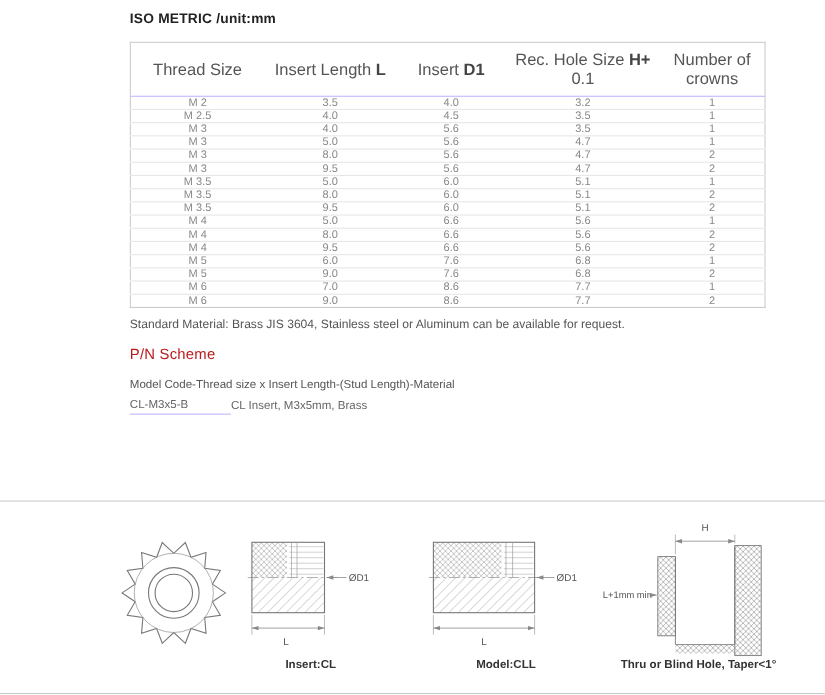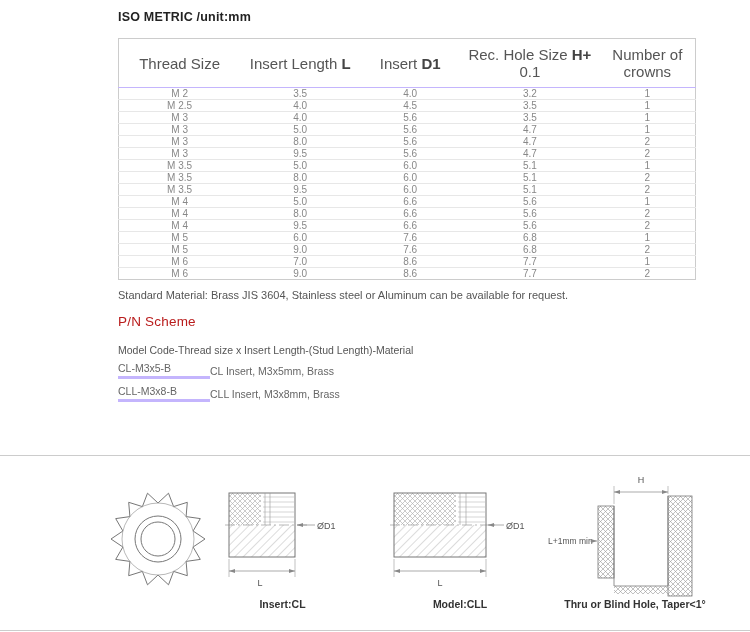--- a/index.html
+++ b/index.html
@@ -15,21 +15,21 @@
   table.spec-table td { font-size:10px; color:#888; height:11px; line-height:11px; text-align:center; border-bottom:1px solid #e7e7e7; padding:0; }
   table.spec-table tr:last-child td { border-bottom:none; }
   col.c1{width:21.1%} col.c2{width:20.8%} col.c3{width:17.3%} col.c4{width:24.2%} col.c5{width:16.6%}
   .material-note { margin-top:9px; font-size:11px; color:#555; }
 
   
   .pn { position:absolute; left:118px; top:314px; width:560px; }
   .pn-heading { font-size:13.5px; color:#b91c1c; letter-spacing:0.2px; }
   .pn-format { margin-top:15px; font-size:10.5px; color:#555; }
   .pn-row { margin-top:6px; font-size:10.5px; color:#666; display:flex; align-items:flex-end; }
-  .pn-code { display:inline-block; width:92px; border-bottom:3px solid #c4b5fd; padding-bottom:2px; }
+  .pn-code { display:inline-block; width:92px; border-bottom:1px solid #c4b5fd; padding-bottom:2px; }
   .pn-desc { display:inline-block; padding-bottom:2px; }
 
   
   .figures { position:absolute; left:0; top:455px; width:750px; height:176px; border-top:1px solid #ccc; border-bottom:1px solid #ccc; }
   .fig { position:absolute; }
   .fig-front { left:108px; top:33px; }
   .fig-cl { left:225px; top:25px; }
   .fig-cll { left:390px; top:25px; }
   .fig-hole { left:548px; top:18px; }
   .caption { position:absolute; top:142px; text-align:center; font-size:10.5px; font-weight:600; color:#333; }
@@ -181,24 +181,20 @@
 
     <div class="material-note">Standard Material: Brass JIS 3604, Stainless steel or Aluminum can be available for request.</div>
   </div>
 
   <div class="pn">
     <div class="pn-heading">P/N Scheme</div>
     <div class="pn-format">Model Code-Thread size x Insert Length-(Stud Length)-Material</div>
     <div class="pn-row">
       <span class="pn-code">CL-M3x5-B</span>
       <span class="pn-desc">CL Insert, M3x5mm, Brass</span>
-    </div>
-    <div class="pn-row">
-      <span class="pn-code">CLL-M3x8-B</span>
-      <span class="pn-desc">CLL Insert, M3x8mm, Brass</span>
     </div>
   </div>
 
   <div class="figures">
 
     <svg class="fig fig-front" width="100" height="100" viewBox="0 0 100 100">
       <polygon points="97,50 85.1,58 92.3,70.4 78.1,72.4 79.3,86.7 65.6,82.4 60.5,95.8 50,86 39.5,95.8 34.4,82.4 20.7,86.7 21.9,72.4 7.7,70.4 14.9,58 3,50 14.9,42 7.7,29.6 21.9,27.6 20.7,13.3 34.4,17.6 39.5,4.2 50,14 60.5,4.2 65.6,17.6 79.3,13.3 78.1,27.6 92.3,29.6 85.1,42" fill="#fff" stroke="#777" stroke-width="1"></polygon>
       <circle cx="50" cy="50" r="36" fill="none" stroke="#999" stroke-width="0.7"></circle>
       <circle cx="50" cy="50" r="23" fill="none" stroke="#777" stroke-width="1"></circle>
       <circle cx="50" cy="50" r="17" fill="none" stroke="#777" stroke-width="1"></circle>

